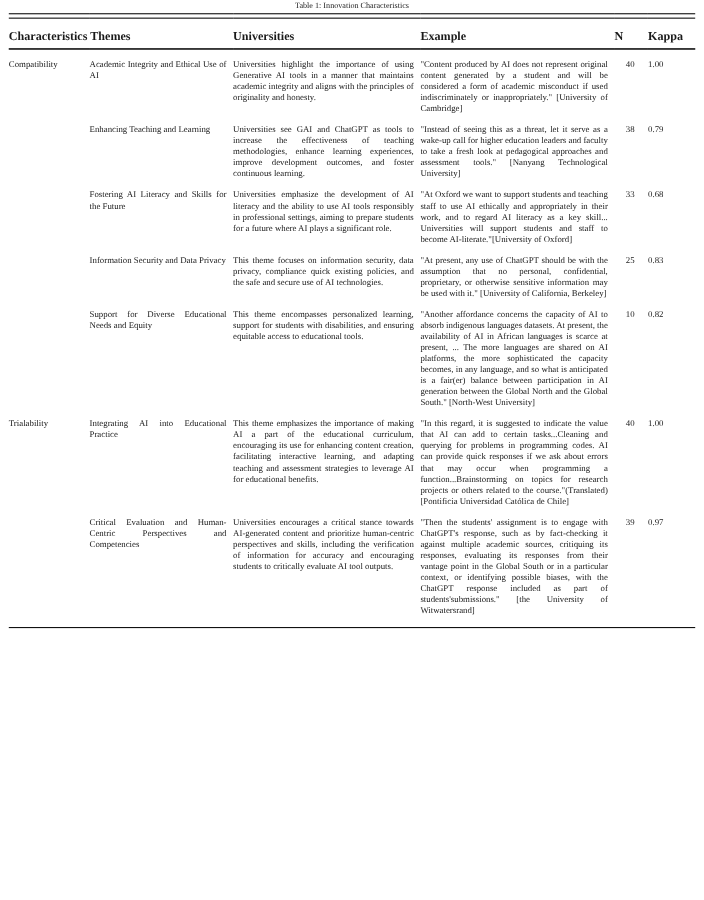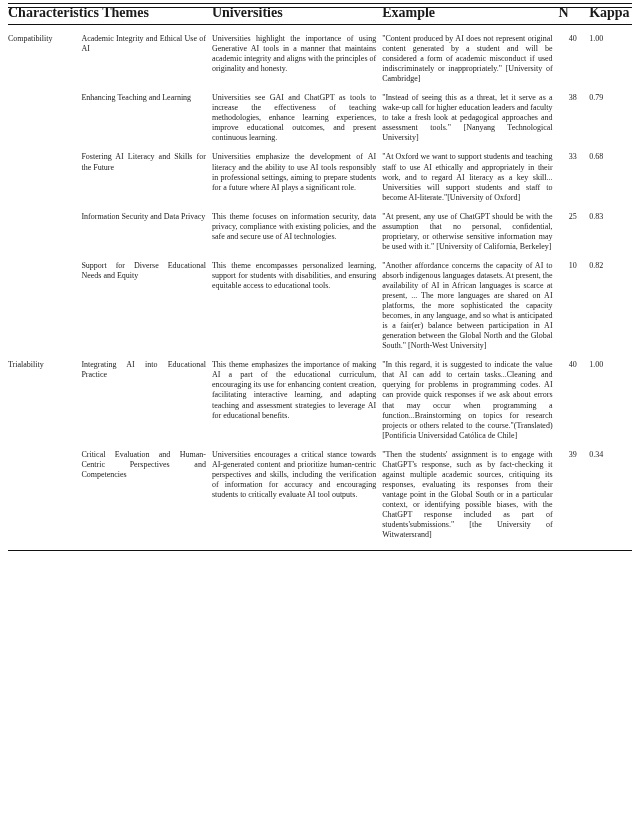--- a/index.html
+++ b/index.html
@@ -39,24 +39,24 @@
   }
   table.paper-table .rule-top td {
     border-top: 1.1px solid #111;
     border-bottom: 0.7px solid #111;
     height: 3px;
     padding: 0;
     font-size: 0;
     line-height: 0;
   }
   table.paper-table thead th {
-    font-size: 14px;
+    font-size: 11px;
     font-weight: bold;
     text-align: left;
-    padding: 0 6px 6px 0;
+    padding: 11px 6px 6px 0;
     vertical-align: bottom;
     line-height: 10px;
   }
   table.paper-table thead tr.head-row th {
     border-bottom: 0.8px solid #111;
   }
   table.paper-table tbody td {
     font-size: 8px;
     line-height: 10.05px;
     vertical-align: top;
@@ -107,20 +107,21 @@
     border-top: 1.1px solid #111;
     height: 0;
     margin-top: 1px;
   }
 </style>
 </head>
 <body>
 
 <div class="page">
 
+  <div class="table-caption">Table 1: Innovation Characteristics</div>
 
   <table class="paper-table">
     <colgroup>
       <col style="width:72px">
         <col style="width:128px">
         <col style="width:167px">
         <col style="width:173px">
         <col style="width:30px">
         <col style="width:42px">
     </colgroup>
@@ -158,21 +159,21 @@
           </td>
         </tr>
         <tr class="data-row">
           <td class="col-char">
             <span class="cellblock"></span>
           </td>
           <td class="col-theme">
             <span class="cellblock">Enhancing Teaching and Learning</span>
           </td>
           <td class="col-desc">
-            <span class="cellblock">Universities see GAI and ChatGPT as tools to increase the effectiveness of teaching methodologies, enhance learning experiences, improve educational outcomes, and present continuous learning.</span>
+            <span class="cellblock">Universities see GAI and ChatGPT as tools to increase the effectiveness of teaching methodologies, enhance learning experiences, improve development outcomes, and foster continuous learning.</span>
           </td>
           <td class="col-example">
             <span class="cellblock">"Instead of seeing this as a threat, let it serve as a wake-up call for higher education leaders and faculty to take a fresh look at pedagogical approaches and assessment tools." [Nanyang Technological University]</span>
           </td>
           <td class="col-n">
             <span class="cellblock">38</span>
           </td>
           <td class="col-kappa">
             <span class="cellblock">0.79</span>
           </td>
@@ -198,21 +199,21 @@
           </td>
         </tr>
         <tr class="data-row">
           <td class="col-char">
             <span class="cellblock"></span>
           </td>
           <td class="col-theme">
             <span class="cellblock">Information Security and Data Privacy</span>
           </td>
           <td class="col-desc">
-            <span class="cellblock">This theme focuses on information security, data privacy, compliance with existing policies, and the safe and secure use of AI technologies.</span>
+            <span class="cellblock">This theme focuses on information security, data privacy, compliance quick existing policies, and the safe and secure use of AI technologies.</span>
           </td>
           <td class="col-example">
             <span class="cellblock">"At present, any use of ChatGPT should be with the assumption that no personal, confidential, proprietary, or otherwise sensitive information may be used with it." [University of California, Berkeley]</span>
           </td>
           <td class="col-n">
             <span class="cellblock">25</span>
           </td>
           <td class="col-kappa">
             <span class="cellblock">0.83</span>
           </td>
@@ -267,21 +268,21 @@
           <td class="col-desc">
             <span class="cellblock">Universities encourages a critical stance towards AI-generated content and prioritize human-centric perspectives and skills, including the verification of information for accuracy and encouraging students to critically evaluate AI tool outputs.</span>
           </td>
           <td class="col-example">
             <span class="cellblock">"Then the students' assignment is to engage with ChatGPT's response, such as by fact-checking it against multiple academic sources, critiquing its responses, evaluating its responses from their vantage point in the Global South or in a particular context, or identifying possible biases, with the ChatGPT response included as part of students'submissions." [the University of Witwatersrand]</span>
           </td>
           <td class="col-n">
             <span class="cellblock">39</span>
           </td>
           <td class="col-kappa">
-            <span class="cellblock">0.34</span>
+            <span class="cellblock">0.97</span>
           </td>
         </tr>
       </tbody>
   </table>
 
   <div class="bottom-rule"></div>
 
 </div>
 
 </body></html>

